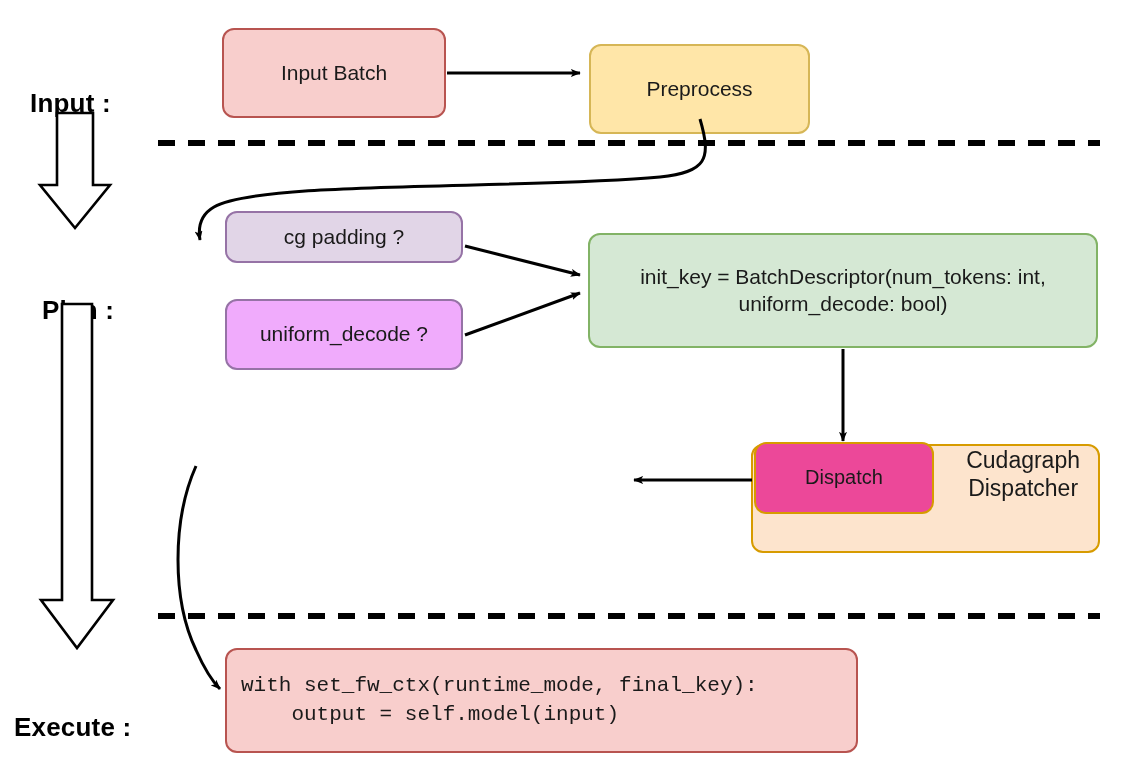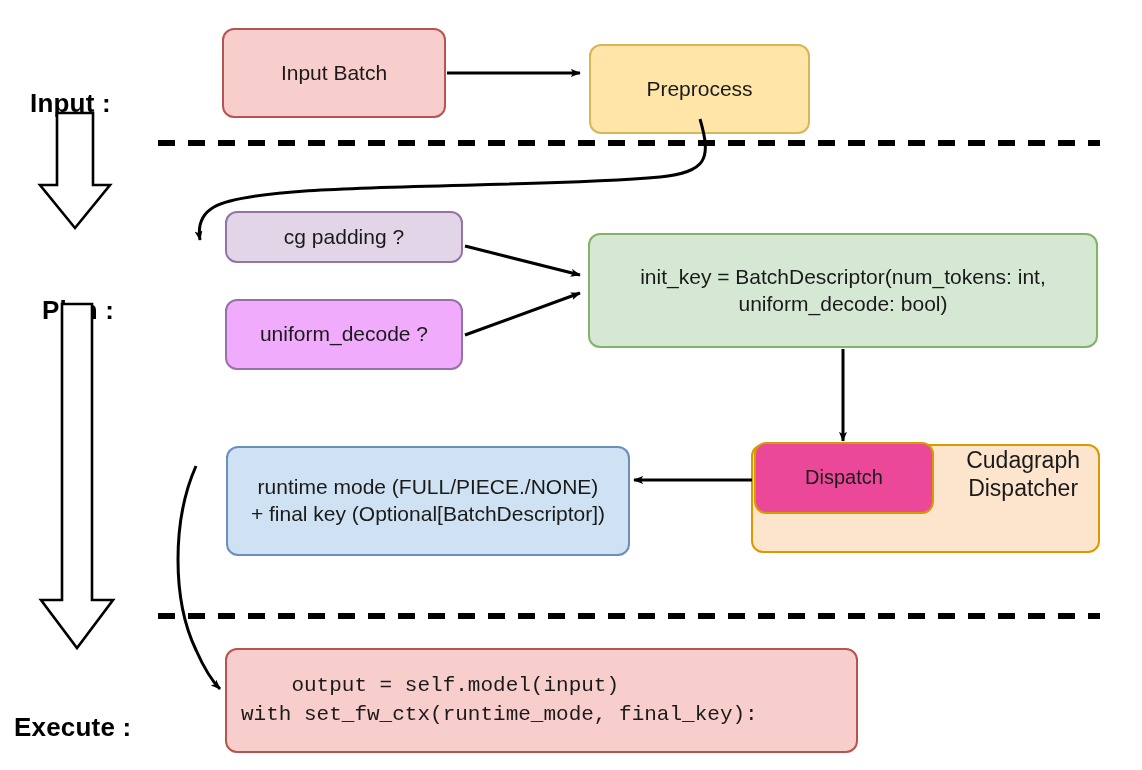--- a/index.html
+++ b/index.html
@@ -95,39 +95,35 @@
 
   <div class="node" style="left:225px; top:299px; width:238px; height:71px; background:#f0abfc; border-color:#9673a6;">
     <span>uniform_decode ?</span>
   </div>
 
   <div class="node" style="left:588px; top:233px; width:510px; height:115px; background:#d5e8d4; border-color:#82b366; flex-direction:column;">
     <span>init_key = BatchDescriptor(num_tokens: int,</span>
     <span>uniform_decode: bool)</span>
   </div>
 
-  <div class="node" style="left:226px; top:446px; width:404px; height:110px; background:#cfe2f3; border-color:#6c8ebf; flex-direction:column;">
-    <span>runtime mode (FULL/PIECE./NONE)</span>
-    <span>+ final key (Optional[BatchDescriptor])</span>
-  </div>
 
   <div class="node group" style="left:751px; top:444px; width:349px; height:109px; background:#fde4cd; border-color:#d79b00;">
     <div class="group-title">
       <div>Cudagraph</div>
       <div>Dispatcher</div>
     </div>
   </div>
 
   <div class="node" style="left:754px; top:442px; width:180px; height:72px; background:#ec4899; border-color:#d79b00; font-size:20px;">
     <span>Dispatch</span>
   </div>
 
   <div class="node code" style="left:225px; top:648px; width:633px; height:105px; background:#f8cecc; border-color:#b85450; flex-direction:column; align-items:flex-start; justify-content:center;">
+    <span>with set_fw_ctx(runtime_mode, final_key):</span>
     <span>    output = self.model(input)</span>
-    <span>with set_fw_ctx(runtime_mode, final_key):</span>
   </div>
 
   <svg class="overlay" viewBox="0 0 1142 770">
     <defs>
       <marker id="arrowhead" markerWidth="10" markerHeight="8" refX="9.2" refY="4" orient="auto" markerUnits="userSpaceOnUse">
         <path d="M 0 0 L 10 4 L 0 8 L 2.4 4 Z" fill="#000000"></path>
       </marker>
     </defs>
 
     <line x1="158" y1="143" x2="1100" y2="143" stroke="#000000" stroke-width="6" stroke-dasharray="17 13"></line>

